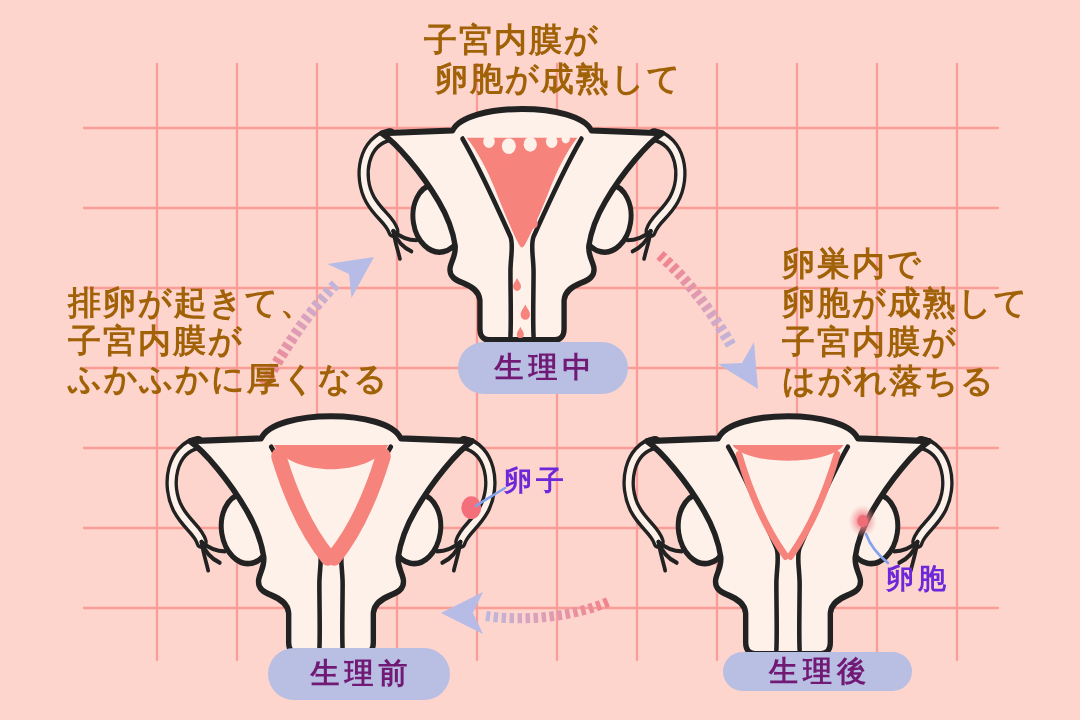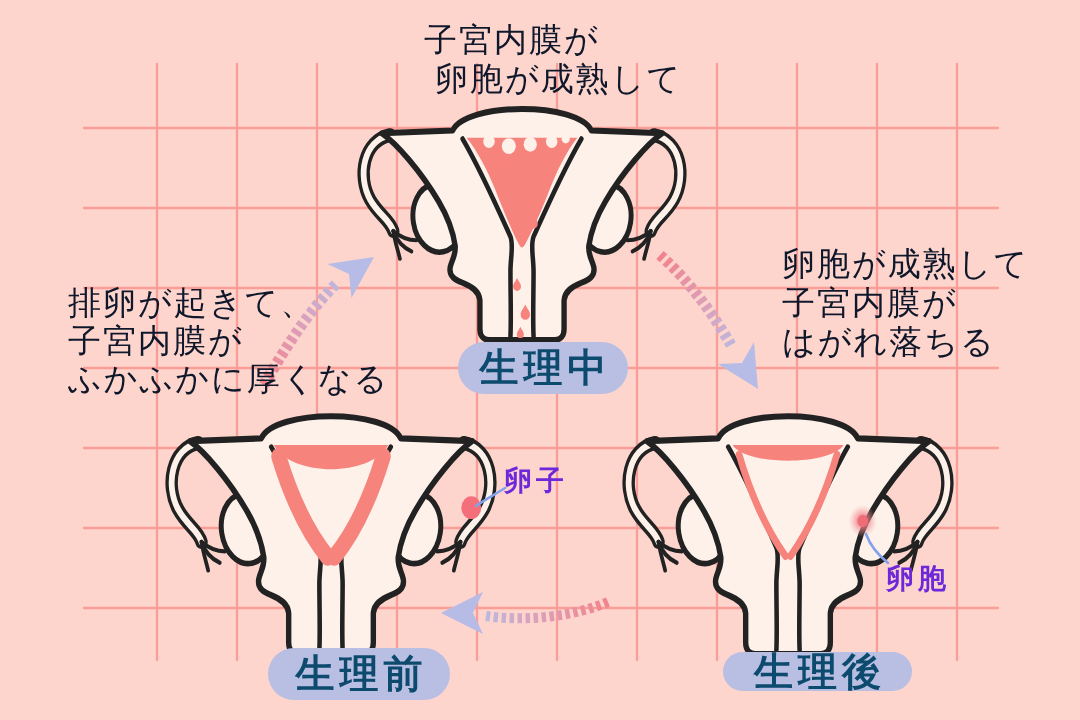--- a/index.html
+++ b/index.html
@@ -6,34 +6,34 @@
   #canvas{
     position:relative;
     width:1080px;height:720px;
     background:#fdd5cd;
     overflow:hidden;
     font-family:"DejaVu Sans","Liberation Sans",sans-serif;
   }
   #scene{position:absolute;left:0;top:0;width:1080px;height:720px;display:block;}
   .note{
     position:absolute;
-    color:#0f172a;
+    color:#a16207;
     font-size:33px;
-    font-weight:400;
+    font-weight:700;
     letter-spacing:2px;
     line-height:39px;
     white-space:nowrap;
   }
   .pill{
     position:absolute;
     background:#b9bee3;
     border-radius:28px;
     display:flex;align-items:center;justify-content:center;
-    color:#0c4a6e;
-    font-size:39px;
+    color:#701a75;
+    font-size:29px;
     font-weight:700;
     letter-spacing:5px;
     text-indent:5px;
   }
   .blue-label{
     position:absolute;
     color:#6d28d9;
     font-size:28px;
     font-weight:700;
     letter-spacing:4px;
@@ -195,20 +195,21 @@
     <div style="padding-left:11px;">卵胞が成熟して</div>
   </div>
 
   <div class="note" style="left:68px;top:284px;line-height:38px;">
     <div>排卵が起きて、</div>
     <div>子宮内膜が</div>
     <div>ふかふかに厚くなる</div>
   </div>
 
   <div class="note" style="left:782px;top:244px;">
+    <div>卵巣内で</div>
     <div>卵胞が成熟して</div>
     <div>子宮内膜が</div>
     <div>はがれ落ちる</div>
   </div>
 
   <div class="pill" style="left:458px;top:342px;width:170px;height:52px;">生理中</div>
   <div class="pill" style="left:268px;top:648px;width:182px;height:52px;">生理前</div>
   <div class="pill" style="left:723px;top:652px;width:189px;height:39px;">生理後</div>
 
   <div class="blue-label" style="left:504px;top:462px;">卵子</div>

